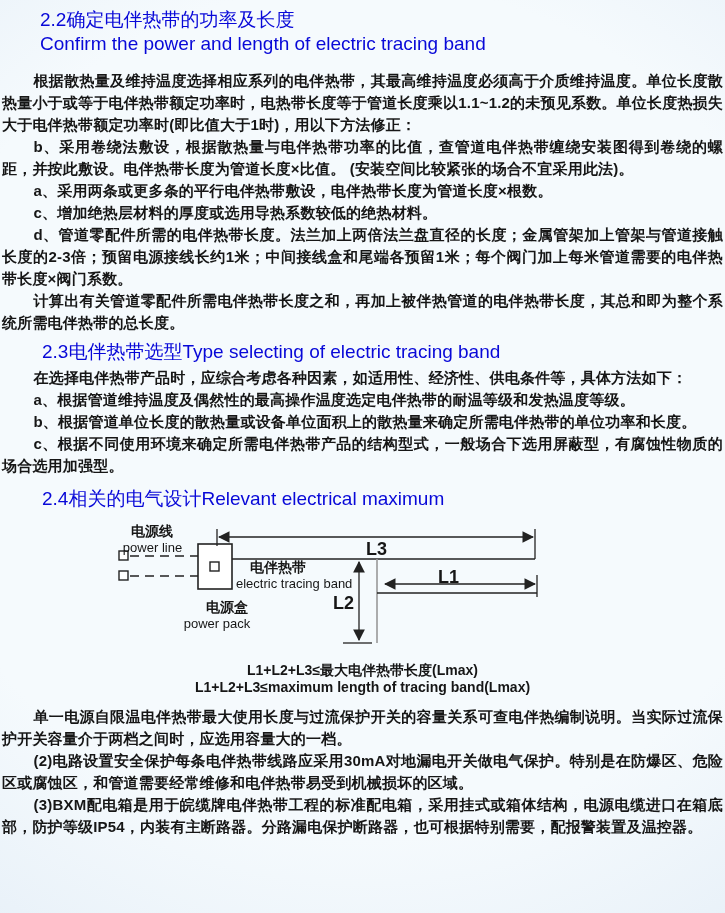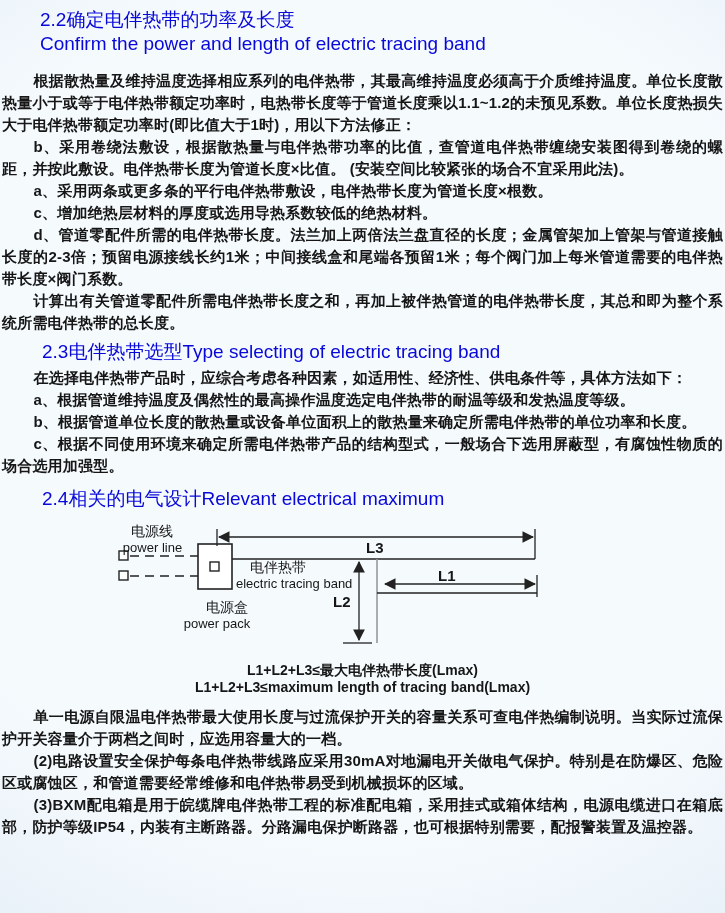--- a/index.html
+++ b/index.html
@@ -19,23 +19,23 @@
   .head22{margin:8px 10px 14px 40px;}
   .head23{margin:6px 10px 3px 42px;}
   .head24{margin:10px 10px 8px 42px;}
   .para{
     font-size:15px;line-height:22px;font-weight:600;
     text-align:justify;text-indent:2.1em;margin:0;padding:0 2px;
     letter-spacing:.2px;
   }
   .diagram{position:relative;height:140px;margin-top:6px;}
   .diagram svg{position:absolute;left:0;top:0;}
-  .dlabel{position:absolute;font-size:14px;font-weight:400;text-align:center;white-space:nowrap;}
+  .dlabel{position:absolute;font-size:14px;font-weight:700;text-align:center;white-space:nowrap;}
   .dlabel.en{font-weight:400;font-size:13px;}
-  .dlabel.dim{font-weight:600;font-size:15px;}
+  .dlabel.dim{font-weight:600;font-size:18px;}
   .caption{
     text-align:center;font-size:14px;line-height:17px;font-weight:600;margin-top:3px;
   }
   .post{margin-top:10px;}
 </style>
 </head>
 <body>
 
 <div class="page">
 

